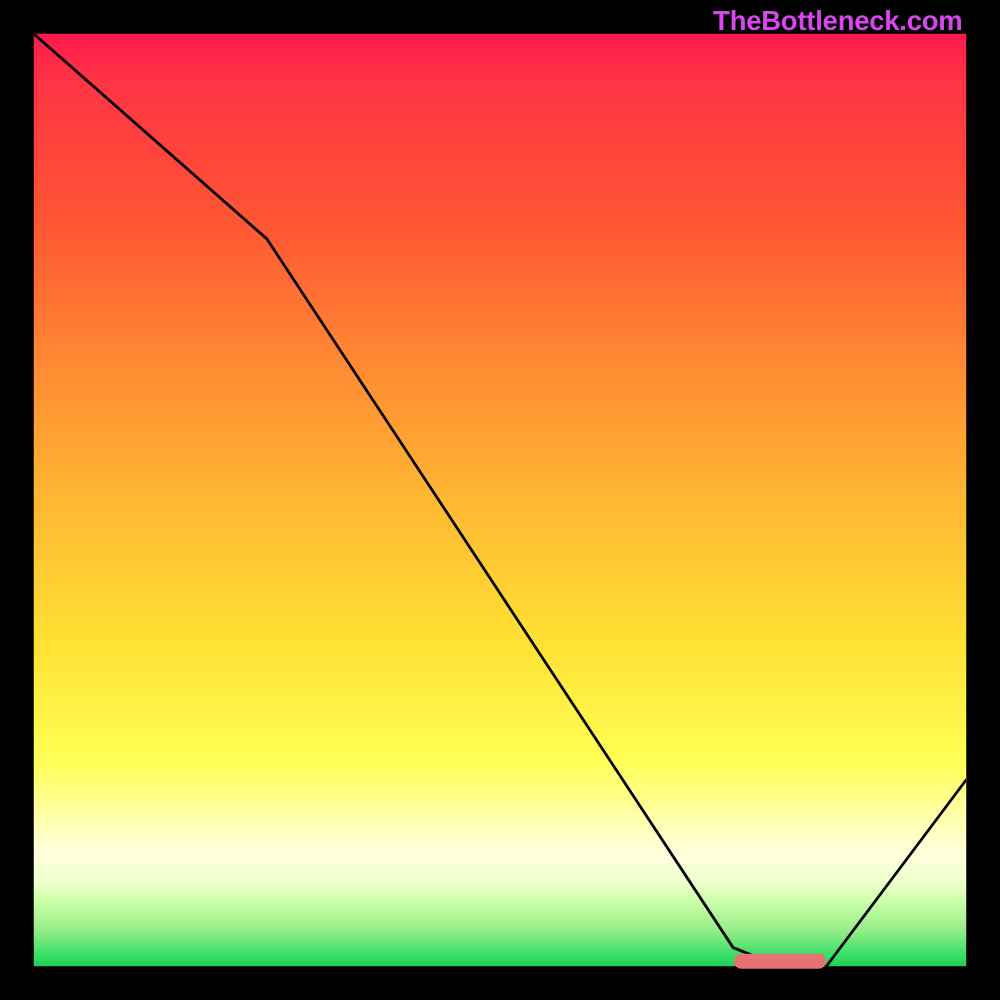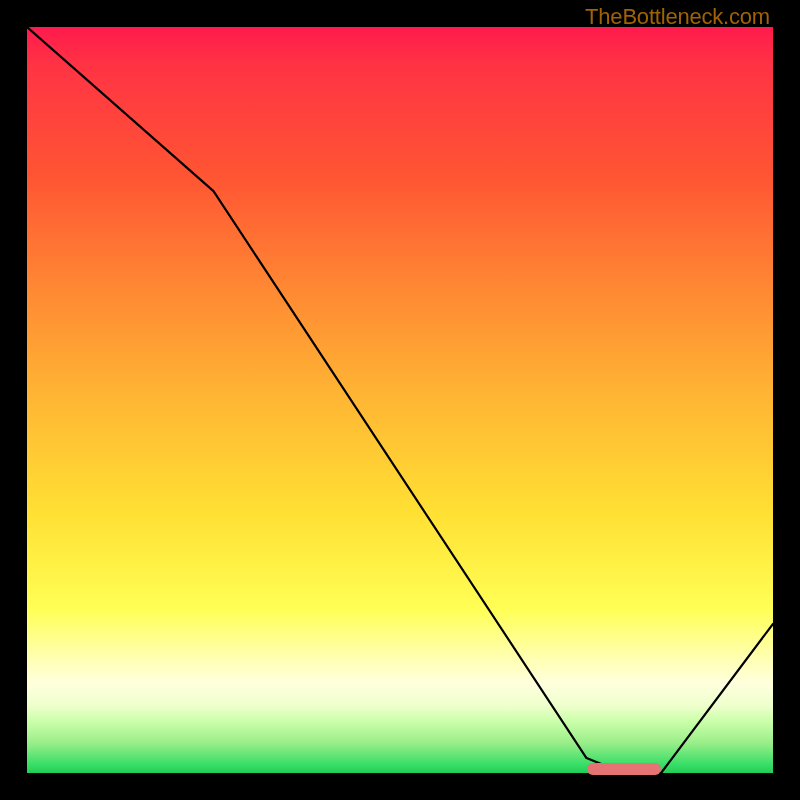--- a/index.html
+++ b/index.html
@@ -32,22 +32,22 @@
       #33dd66 99%,
       #22cc55 100%
     );
   }
   .watermark {
     position: absolute;
     top: 4px;
     right: 30px;
     font-family: Arial, Helvetica, sans-serif;
     font-size: 22px;
-    color: #a16207;
-    font-weight: 400;
+    color: #d946ef;
+    font-weight: 700;
     letter-spacing: -0.2px;
   }
   .curve-svg {
     position: absolute;
     left: 0;
     top: 0;
     width: 746px;
     height: 746px;
   }
   .marker {

